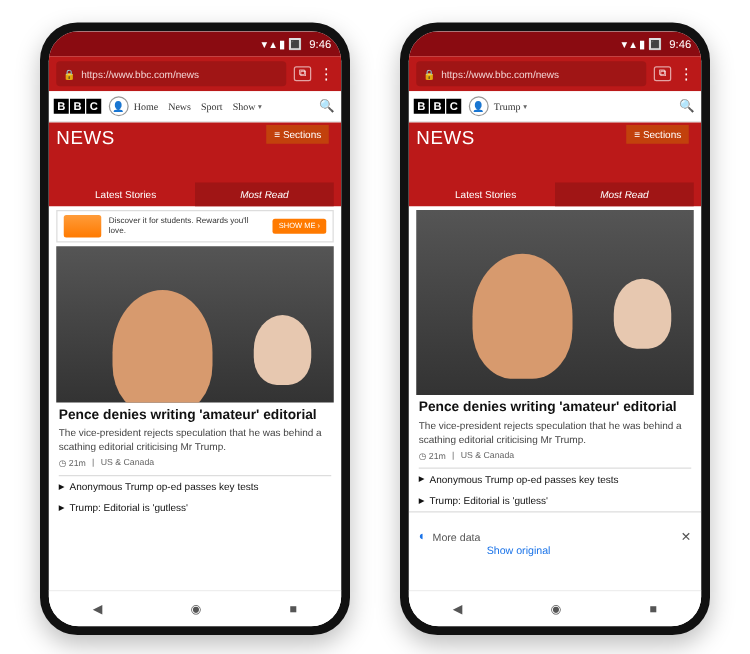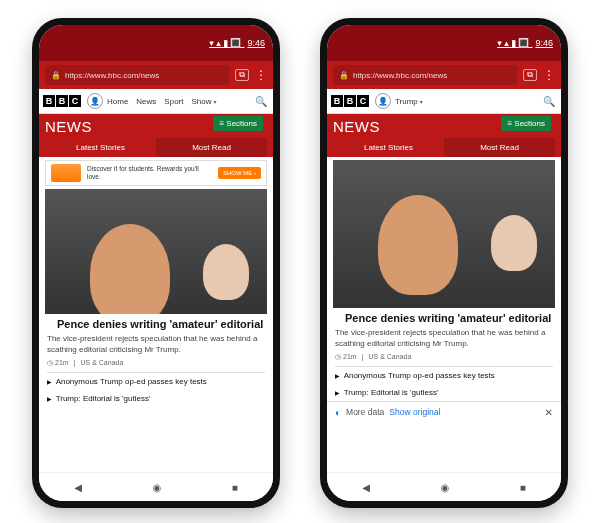--- a/index.html
+++ b/index.html
@@ -1,59 +1,59 @@
 <!DOCTYPE html>
 <html><head>
 <meta charset="utf-8">
 <style>
   html,body{margin:0;padding:0;background:#fff;font-family:Arial,Helvetica,sans-serif;}
   .stage{width:600px;height:523px;position:relative;display:flex;gap:40px;justify-content:center;align-items:flex-start;padding-top:18px;}
   .phone{width:248px;height:490px;background:#111;border-radius:30px;position:relative;box-shadow:0 8px 20px rgba(0,0,0,.25);}
   .screen{position:absolute;left:7px;right:7px;top:7px;bottom:7px;background:#fff;border-radius:24px;overflow:hidden;}
-  .statusbar{height:36px;background:#8a0b11;color:#fff;display:flex;justify-content:space-between;align-items:center;padding:0 8px;font-size:9px;text-decoration:underline;}
+  .statusbar{height:20px;background:#8a0b11;color:#fff;display:flex;justify-content:space-between;align-items:center;padding:0 8px;font-size:9px;}
   .statusbar .icons span{margin-left:3px;}
   .urlbar{height:28px;background:#bb1919;display:flex;align-items:center;padding:0 6px;gap:6px;}
   .urlfield{flex:1;background:#a01515;height:20px;border-radius:3px;display:flex;align-items:center;padding:0 6px;color:#f3d4d4;font-size:8px;overflow:hidden;white-space:nowrap;}
   .urlfield .lock{margin-right:4px;font-size:8px;}
   .tabsbtn{font-size:8px;color:#fff;border:1px solid rgba(255,255,255,.6);border-radius:2px;padding:1px 3px;line-height:1;}
   .vdots{color:#fff;font-size:12px;line-height:1;}
   .topnav{display:flex;align-items:center;height:24px;background:#fff;border-bottom:1px solid #ddd;}
   .bbc{display:flex;gap:1px;margin-left:4px;}
   .bbc span{background:#000;color:#fff;font-weight:bold;font-size:9px;width:12px;height:12px;display:flex;align-items:center;justify-content:center;}
   .signin{margin-left:6px;width:14px;height:14px;border:1px solid #999;border-radius:50%;display:flex;align-items:center;justify-content:center;font-size:8px;color:#555;}
-  .navlink{font-size:8px;color:#333;margin:16px 4px;white-space:nowrap;}
+  .navlink{font-size:8px;color:#333;margin:16px 4px;white-space:nowrap;font-family:Liberation Serif, serif;}
   .arrowdn{font-size:6px;color:#666;margin-left:-2px;}
   .searchbtn{margin-left:auto;margin-right:5px;color:#333;font-size:10px;}
   .newsbar{background:#bb1919;padding:4px 6px 0;}
   .newslbl{color:#fff;font-size:15px;letter-spacing:.5px;padding-bottom:3px;}
-  .sectionsbtn{position:absolute;right:10px;margin-top:-2px;background:#15803d;color:#fff;font-size:8px;padding:3px 6px;}
+  .sectionsbtn{position:absolute;right:10px;margin-top:-2px;background:#c2410c;color:#fff;font-size:8px;padding:3px 6px;}
   .sectionsbtn::before{content:"≡ ";}
-  .tabs{display:flex;}
+  .tabs{display:flex;margin-top:24px;}
   .tabs div{flex:1;text-align:center;font-size:8px;color:#fff;padding:5px 0;}
-  .tabs .active{background:#a01515;}
+  .tabs .active{background:#a01515;font-style:italic;}
   .adbox{background:#fff;border:1px solid #ddd;margin:3px 6px;padding:3px 5px;display:flex;align-items:center;gap:6px;}
   .adslot{width:30px;height:18px;background:linear-gradient(#ff9c3a,#ff7a00);border-radius:2px;}
   .adtxt{flex:1;font-size:6.5px;color:#333;line-height:1.2;}
   .adcta{background:#ff7a00;color:#fff;font-size:6px;padding:3px 5px;border-radius:2px;white-space:nowrap;}
   .hero{height:125px;background:linear-gradient(180deg,#555 0%,#333 100%);margin:0 6px;position:relative;overflow:hidden;}
   .person{position:absolute;border-radius:50% 50% 40% 40%;}
   .p1{width:80px;height:100px;background:#d79a6e;left:45px;top:35px;}
   .p2{width:46px;height:56px;background:#e7c8b0;right:18px;top:55px;}
   .article{padding:4px 8px 0;}
-  .title{font-size:11px;font-weight:bold;color:#111;line-height:1.2;margin-left:10px;}
+  .title{font-size:11px;font-weight:bold;color:#111;line-height:1.2;}
   .summary{font-size:8px;color:#444;line-height:1.3;margin-top:3px;}
   .meta{font-size:7px;color:#666;margin-top:4px;display:flex;align-items:center;gap:5px;}
   .meta .clock::before{content:"◷ ";}
   .divider{border-top:1px solid #ddd;margin:5px 8px 0;}
   .related{font-size:8px;color:#111;padding:4px 8px;display:flex;align-items:center;}
   .related::before{content:"▶";font-size:6px;margin-right:4px;}
   .saved{display:flex;align-items:center;background:#fff;border-top:1px solid #ddd;padding:5px 8px;font-size:8.5px;gap:5px;}
   .saved .dot{color:#1a73e8;font-size:10px;}
   .saved .label{color:#555;}
-  .saved .link{color:#1a73e8;}
+  .saved .link{color:#1a73e8;margin-top:20px;}
   .saved .close{margin-left:auto;color:#555;font-size:10px;}
   .navdev{position:absolute;bottom:0;left:0;right:0;height:28px;background:#fff;border-top:1px solid #eee;display:flex;justify-content:space-around;align-items:center;font-size:10px;color:#555;}
   .content{position:absolute;top:0;bottom:28px;left:0;right:0;overflow:hidden;}
 </style>
 </head>
 <body>
 
 <div class="stage">
 
 <div class="phone">

